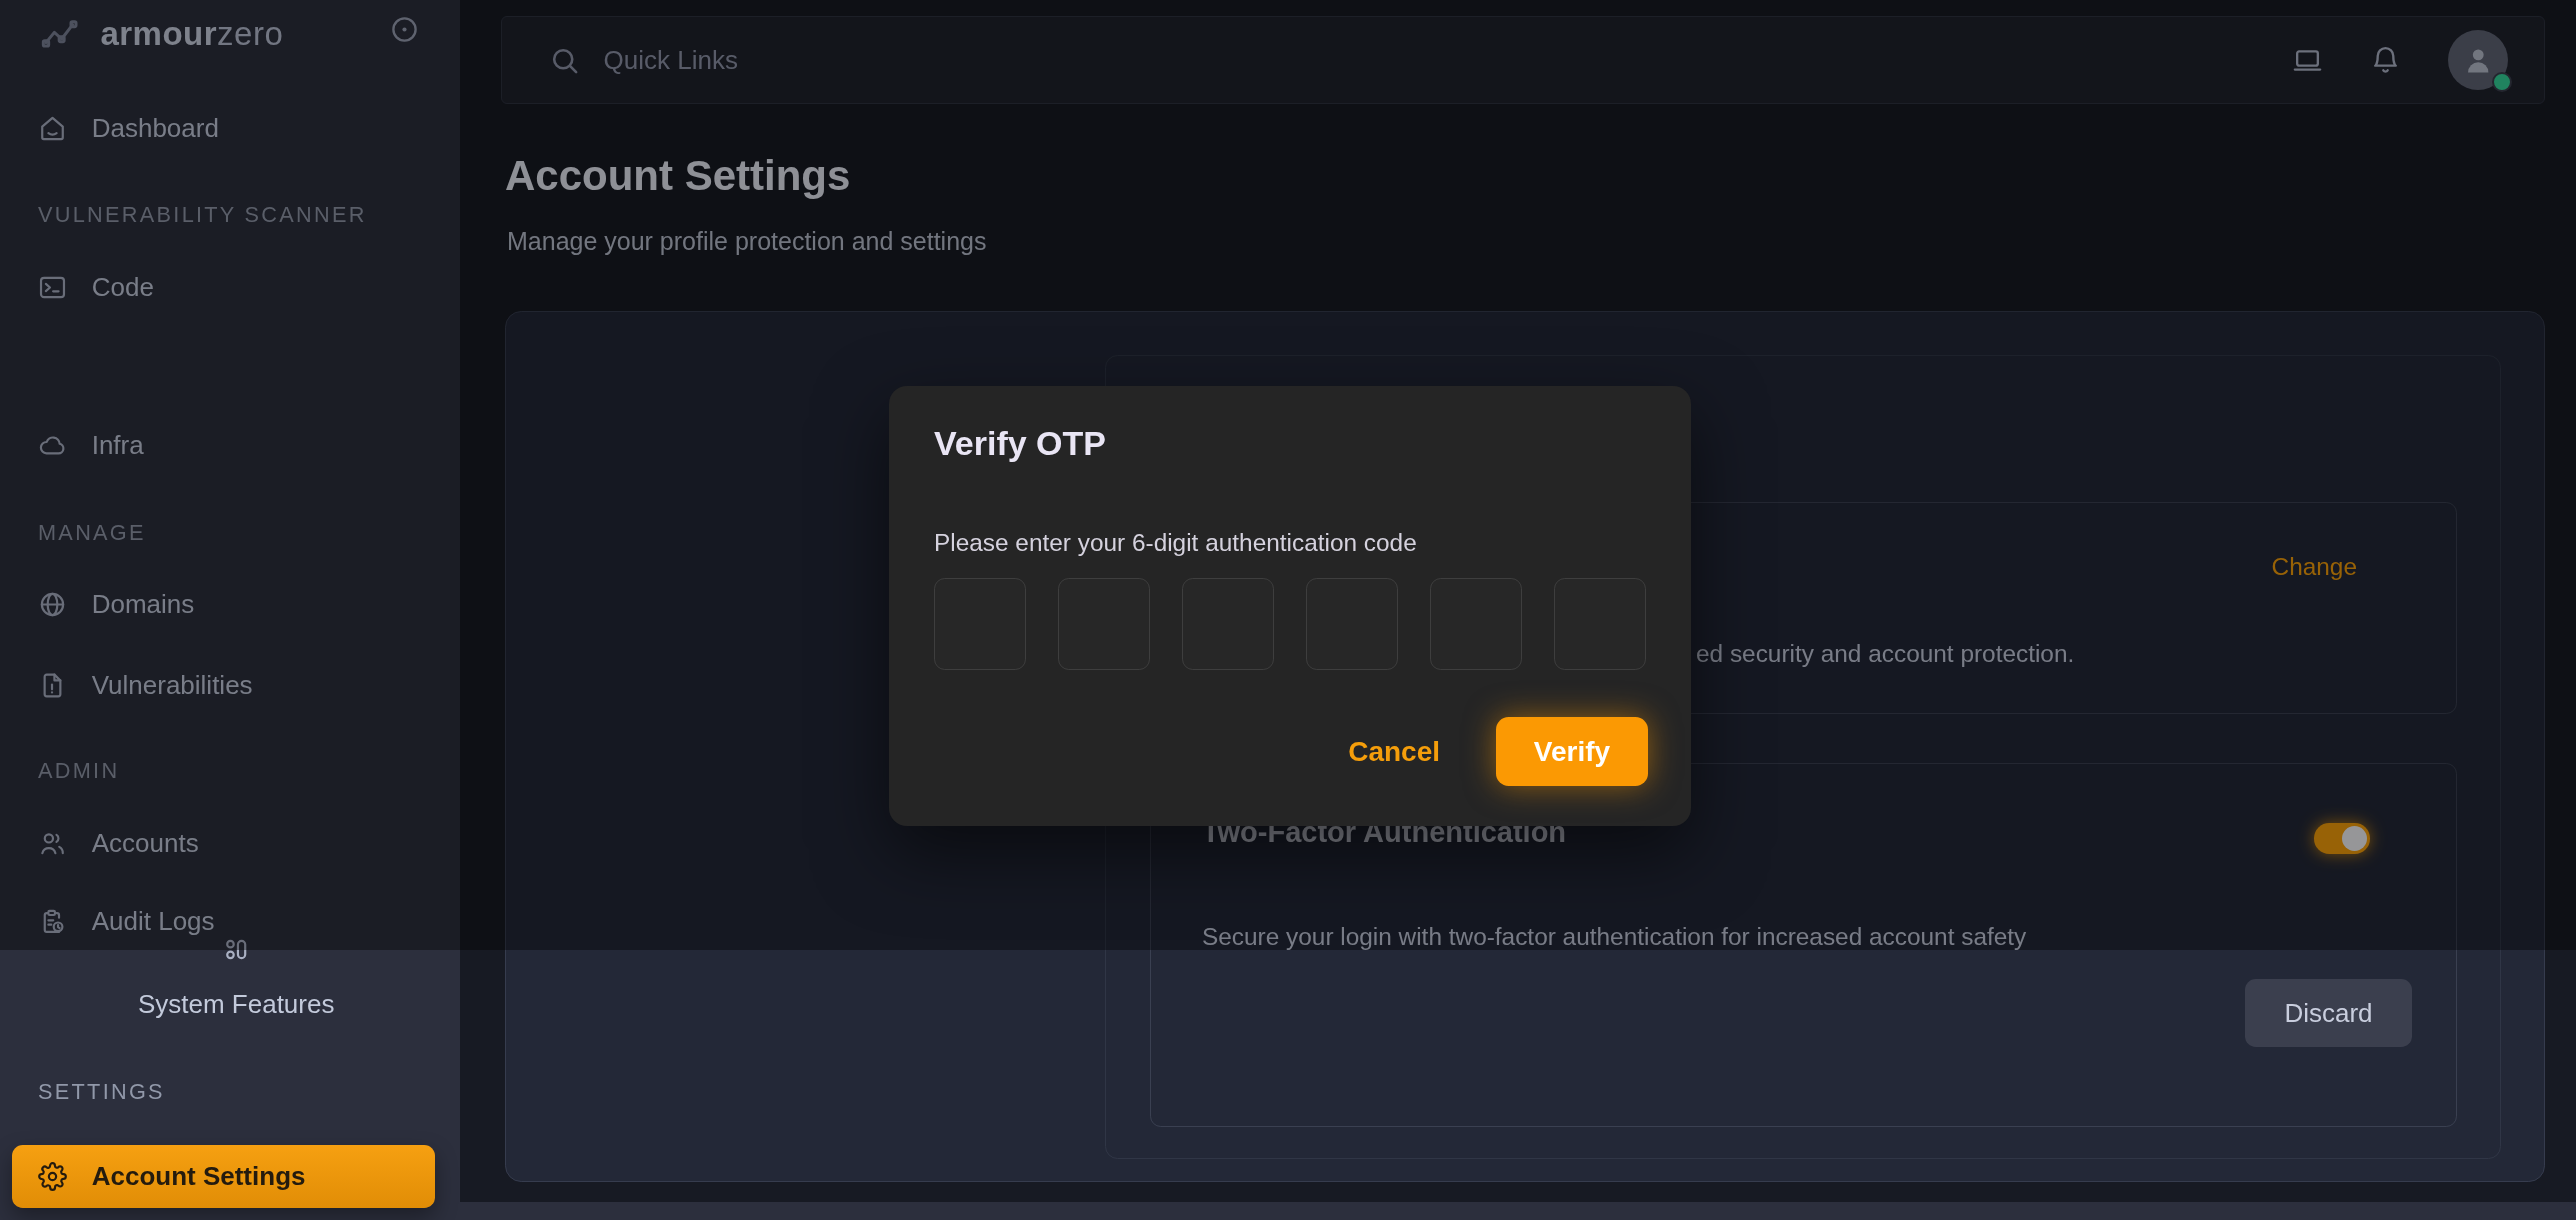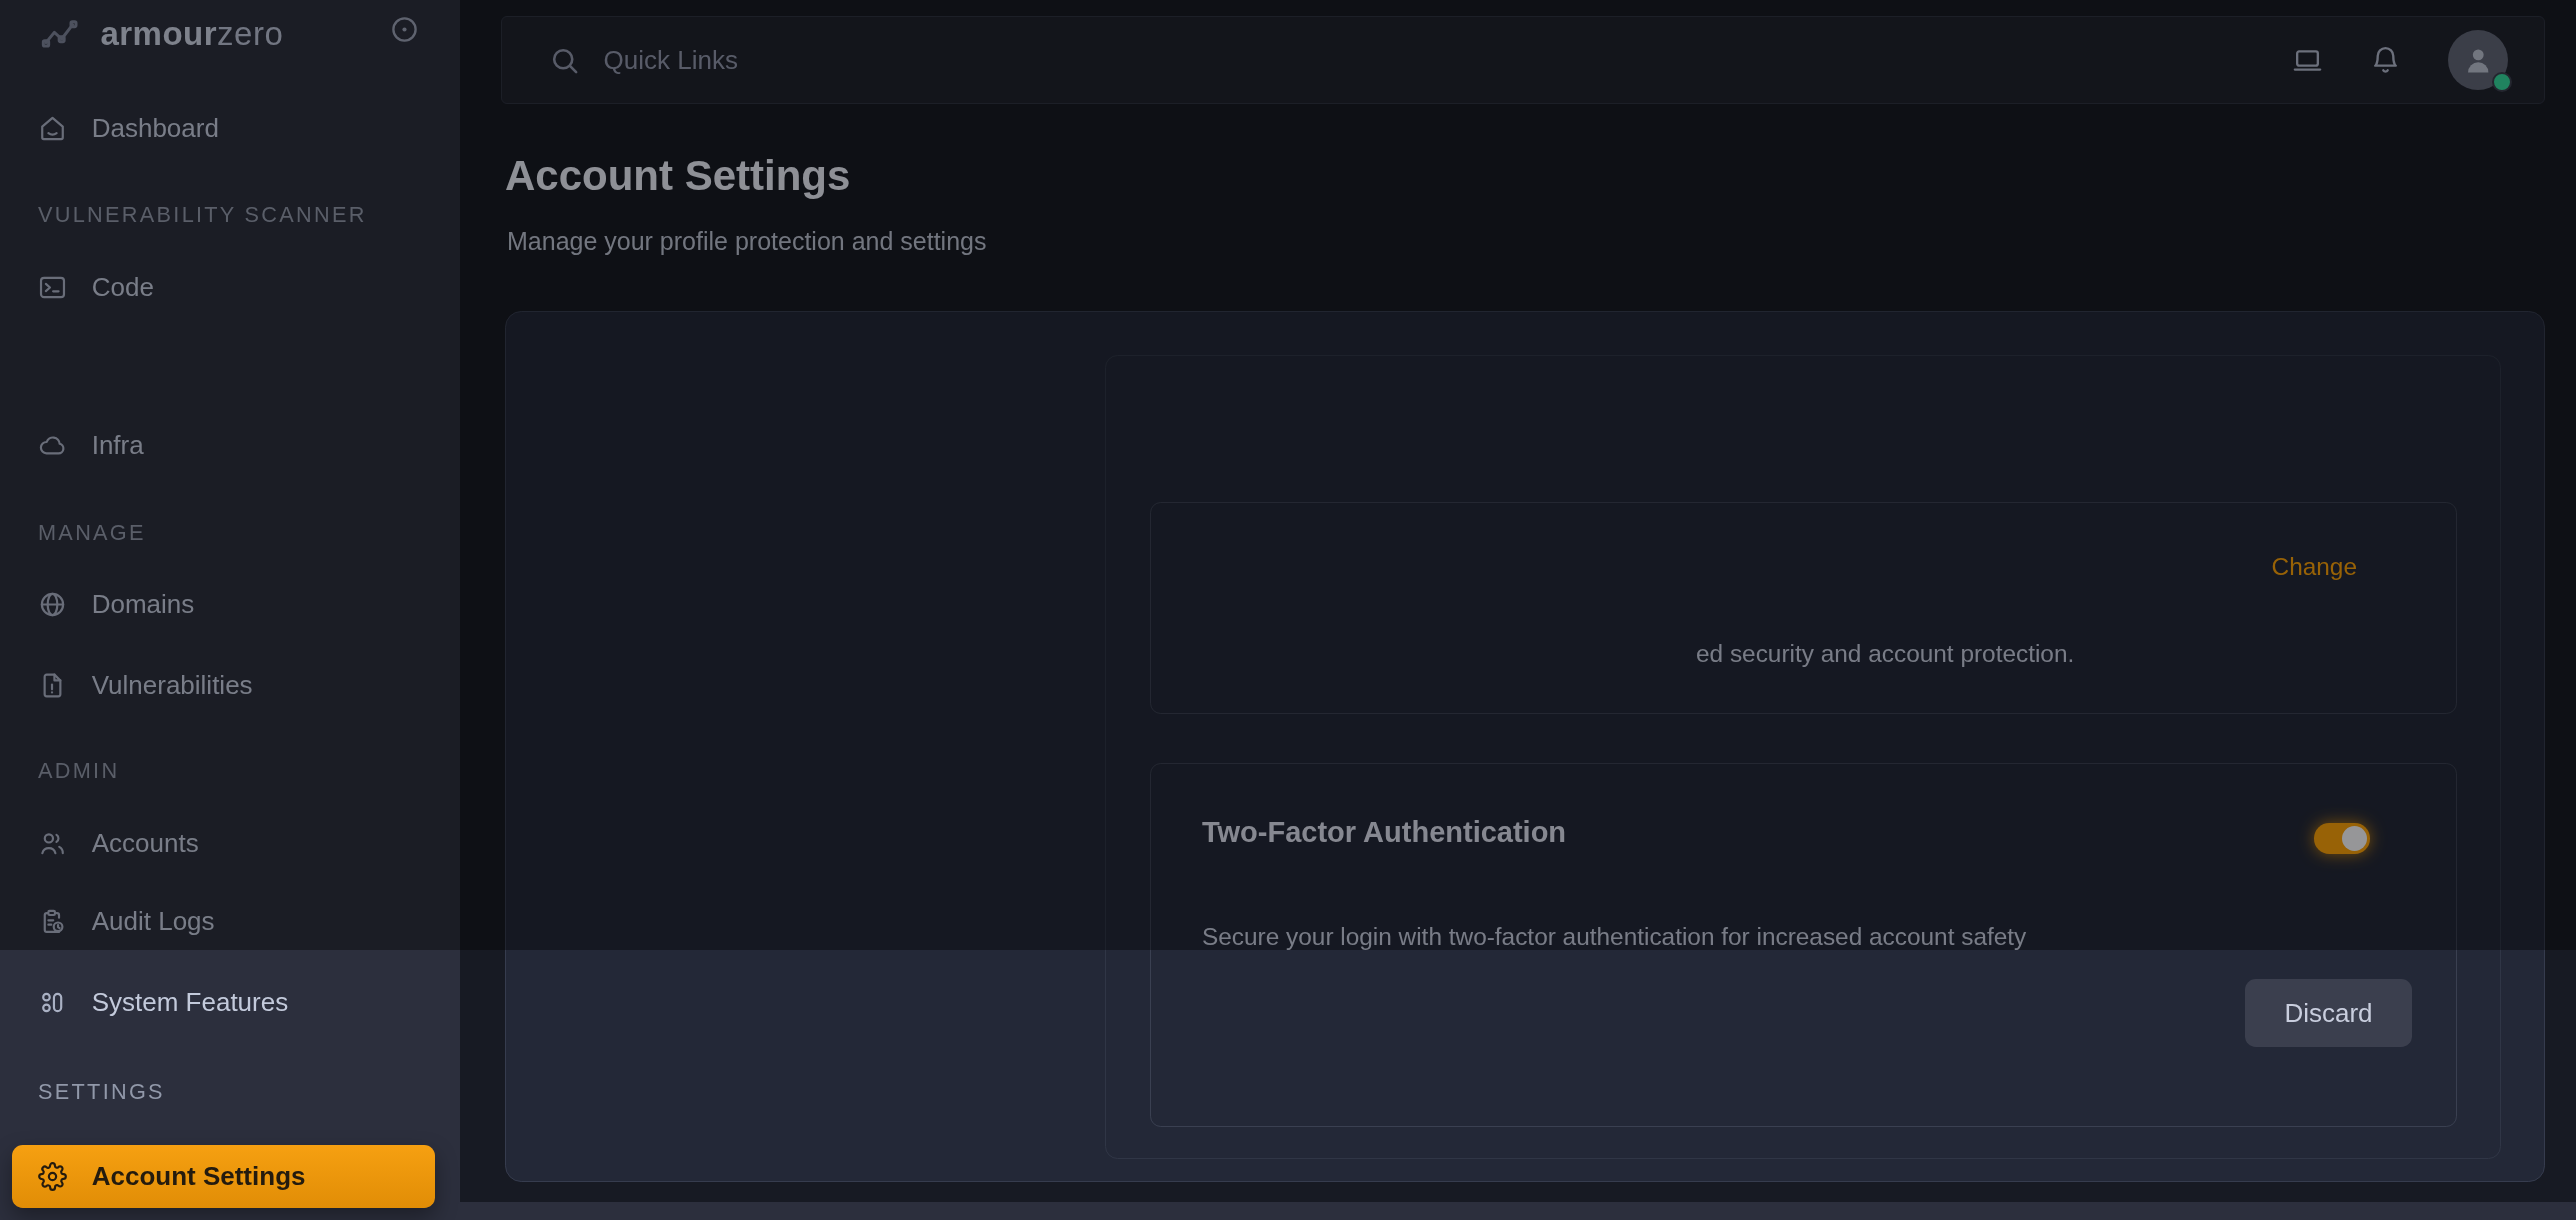--- a/index.html
+++ b/index.html
@@ -177,21 +177,21 @@
           <path d="M17.4 20.6 H7.2 a1.6 1.6 0 0 1 -1.6 -1.6 V6.6 A1.6 1.6 0 0 1 7.2 5 h.9"></path>
           <rect x="8.6" y="3.2" width="5.4" height="3.4" rx="1"></rect>
           <path d="M8.6 11 h4"></path>
             <path d="M8.6 14.6 h2.4"></path>
           <circle cx="16.6" cy="16.4" r="3.6"></circle>
             <path d="M16.6 14.9 v1.7 l1.2 .8"></path>
         </svg>
       </span>
       <span>Audit Logs</span>
     </div>
-    <div class="nav-item" style="top:977px;">
+    <div class="nav-item" style="top:935px;flex-direction:column;">
       <span class="ico">
         <svg viewBox="0 0 24 24" fill="none" stroke="currentColor" stroke-width="1.8" stroke-linecap="round" stroke-linejoin="round">
           <circle cx="7" cy="7.6" r="2.7"></circle>
             <circle cx="7" cy="16.4" r="2.7"></circle>
           <rect x="13.2" y="4.9" width="6" height="14.2" rx="3"></rect>
         </svg>
       </span>
       <span>System Features</span>
     </div>
 
@@ -260,15 +260,31 @@
       <div class="toggle">
         <span class="knob"></span>
       </div>
       <div class="tfa-desc">Secure your login with two-factor authentication for increased account safety</div>
       <button class="discard-btn">Discard</button>
     </div>
   </section>
 
   <div class="dim-overlay"></div>
 
+  <div class="modal">
+    <div class="modal-title">Verify OTP</div>
+    <div class="modal-instruction">Please enter your 6-digit authentication code</div>
+    <div class="otp-row">
+      <input class="otp-box" maxlength="1" style="">
+      <input class="otp-box" maxlength="1" style="">
+      <input class="otp-box" maxlength="1" style="">
+      <input class="otp-box" maxlength="1" style="">
+      <input class="otp-box" maxlength="1" style="">
+      <input class="otp-box" maxlength="1" style="">
+    </div>
+    <div class="modal-footer">
+      <button class="cancel-btn">Cancel</button>
+      <button class="verify-btn">Verify</button>
+    </div>
+  </div>
 
 </div>
 
 
 </body></html>

